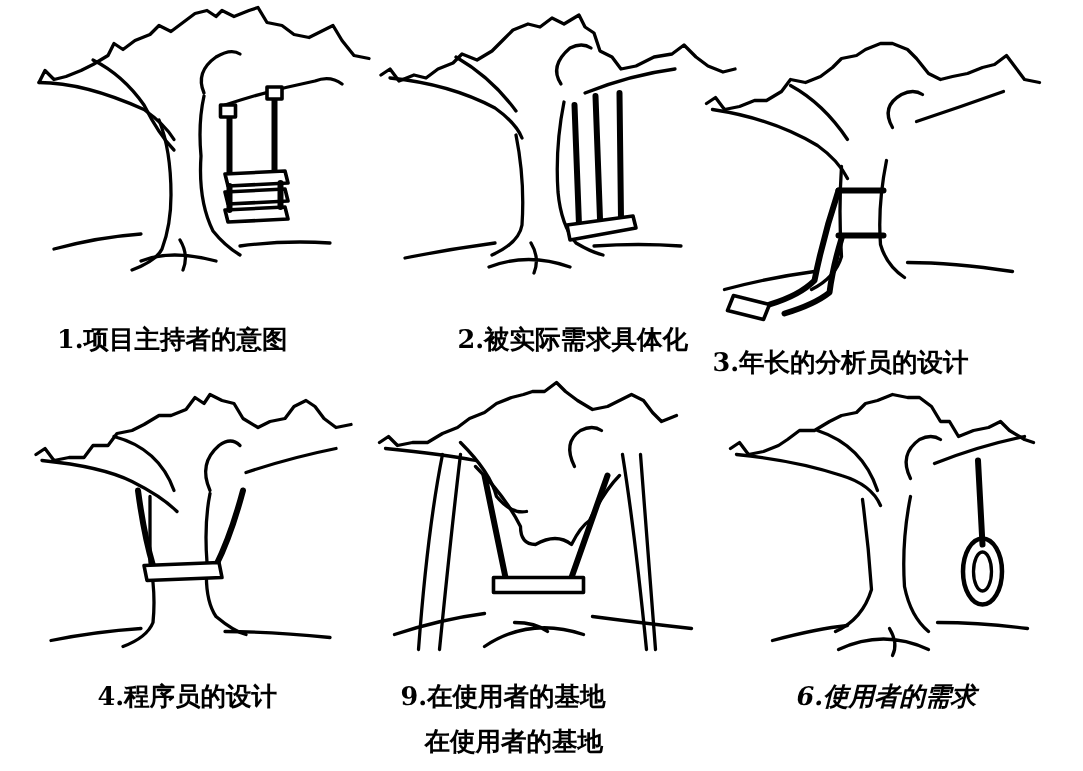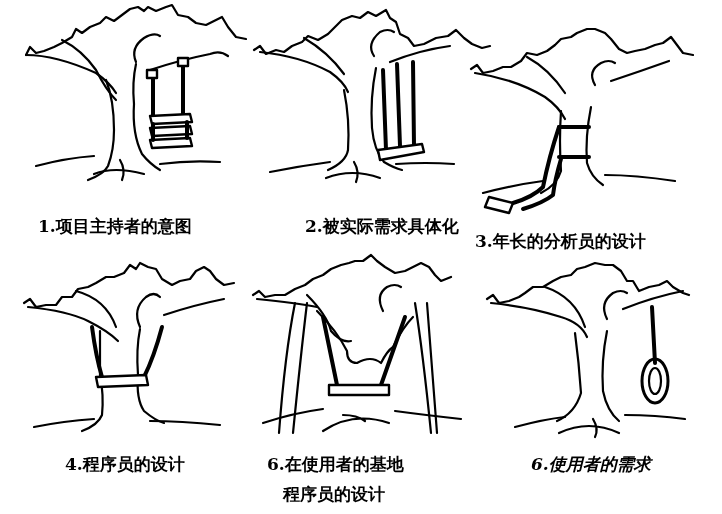--- a/index.html
+++ b/index.html
@@ -111,22 +111,22 @@
 
     <path class="ink" d="M50,48 q-10,50 -16,130 M62,48 q-6,50 -14,130"></path>
     <path class="ink" d="M170,48 q8,50 16,130 M182,48 q4,50 10,130"></path>
 
     <path class="thick" d="M78,62 L92,130"></path>
     <path class="thick" d="M160,62 L136,130"></path>
     <path class="seat" d="M84,130 l60,0 l0,10 l-60,0 z"></path>
     <path class="ink" d="M18,168 q30,-10 60,-14 M150,156 q30,4 66,8"></path>
     <path class="ink" d="M78,176 q30,-20 66,-8 M98,160 q14,0 22,6"></path>
   </svg>
-  <div class="caption" style="left:22px;top:198px;">6.在使用者的基地</div>
-  <div class="caption" style="left:38px;top:228px;">程序员的设计</div>
+  <div class="caption" style="left:22px;top:198px;">9.在使用者的基地</div>
+  <div class="caption" style="left:38px;top:228px;">在使用者的基地</div>
 </div>
 
 <div class="panel" style="left:475px;top:255px;width:247px;height:190px;font-style:italic;">
   <svg width="247" height="190" viewBox="0 0 247 190">
     <path class="ink" d="M12,44 l6,-4 l6,8 l10,-2 l10,-4 l6,-4 l8,-6 l10,0 l10,-6 l8,-4 l10,-2 l6,-6 l8,-2 l10,-4 l10,2 l8,0 l8,6 l6,10 l6,0 l6,10 l10,-4 l10,-2 l8,-4 l6,6 l10,6 l6,2"></path>
     <path class="ink" d="M16,48 q40,4 70,14 q20,6 26,20"></path>
     <path class="ink" d="M70,32 q30,10 40,40"></path>
     <path class="ink" d="M132,64 q-8,-16 6,-26 q8,-4 14,0"></path>
     <path class="ink" d="M148,54 q30,-12 60,-18"></path>
     <path class="ink" d="M100,78 q4,30 6,60 q-6,20 -24,28"></path>

